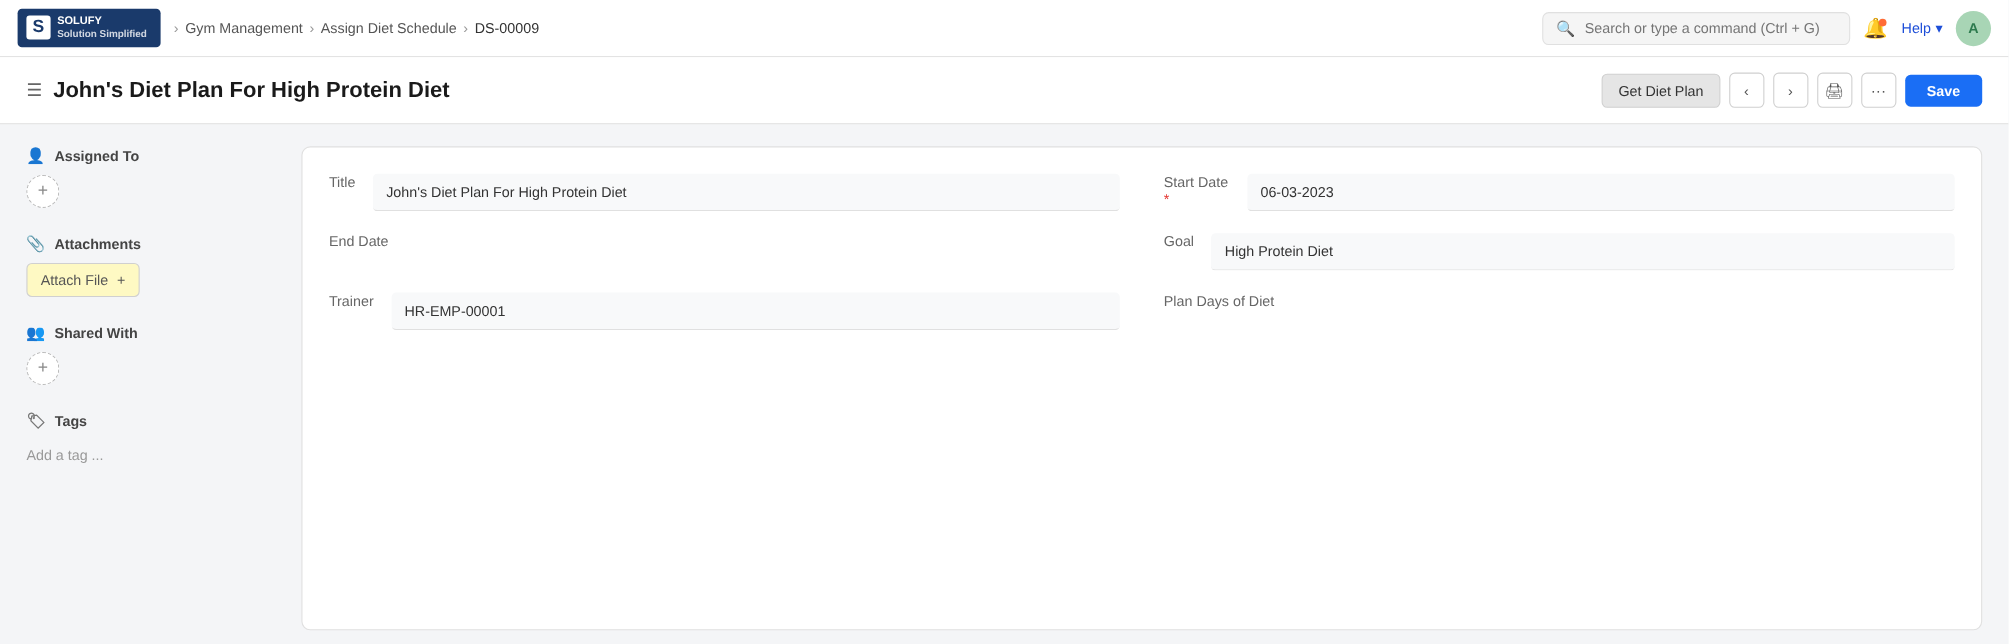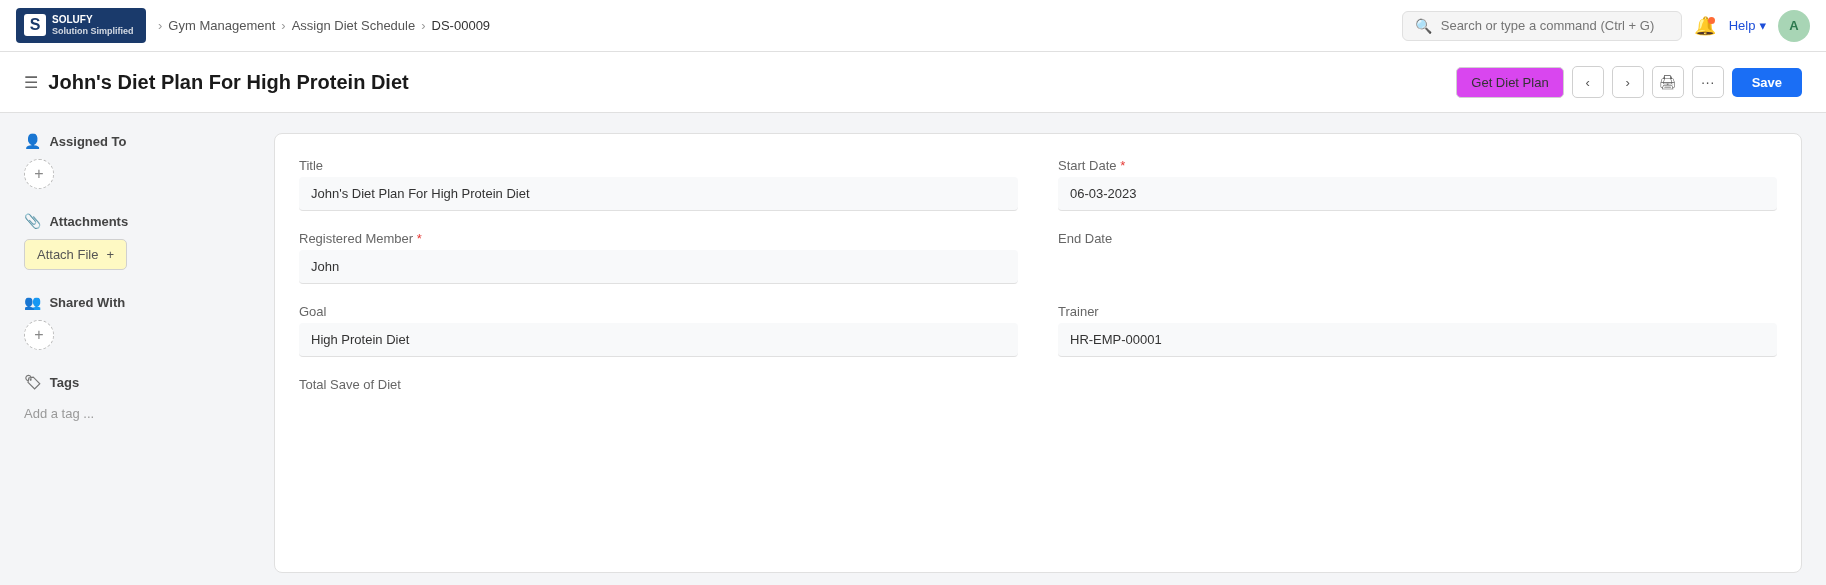--- a/index.html
+++ b/index.html
@@ -137,21 +137,21 @@
       font-size: 20px;
       font-weight: 700;
       color: #1a1a1a;
     }
     .header-actions {
       display: flex;
       align-items: center;
       gap: 8px;
     }
     .btn-get-diet {
-      background: #d946ef;
+      background: #e5e5e5;
       border: 1px solid #d0d0d0;
       border-radius: 5px;
       padding: 7px 14px;
       font-size: 13px;
       color: #333;
       cursor: pointer;
     }
     .btn-nav-arrow {
       background: #fff;
       border: 1px solid #d0d0d0;
@@ -269,22 +269,22 @@
       border-radius: 8px;
       padding: 24px;
     }
     .form-grid {
       display: grid;
       grid-template-columns: 1fr 1fr;
       gap: 20px 40px;
     }
     .form-group {
       display: flex;
-      flex-direction: column;
-      gap: 4px;
+      flex-direction: row;
+      gap: 16px;
     }
     .form-group label {
       font-size: 13px;
       color: #666;
     }
     .form-group label .required { color: #e53935; }
     .form-input {
       border: none;
       border-bottom: 1.5px solid #e0e0e0;
       background: #f8f9fa;
@@ -407,42 +407,35 @@
       </div>
 
       <div class="form-group">
         <label>
           <span>Start Date</span>
           <span class="required"> *</span>
         </label>
         <input class="form-input" type="text" value="06-03-2023" style="">
       </div>
 
-      <div class="form-group">
-        <label>
-          <span>Registered Member</span>
-          <span class="required"> *</span>
-        </label>
-        <input class="form-input" type="text" value="John" style="">
-      </div>
 
       <div class="form-group">
         <label>End Date</label>
       </div>
 
       <div class="form-group">
         <label>Goal</label>
         <input class="form-input" type="text" value="High Protein Diet" style="">
       </div>
 
       <div class="form-group">
         <label>Trainer</label>
         <input class="form-input" type="text" value="HR-EMP-00001" style="">
       </div>
 
       <div class="form-group">
-        <label>Total Save of Diet</label>
+        <label>Plan Days of Diet</label>
       </div>
 
     </div>
   </div>
 
 </div>
 
 </body></html>

